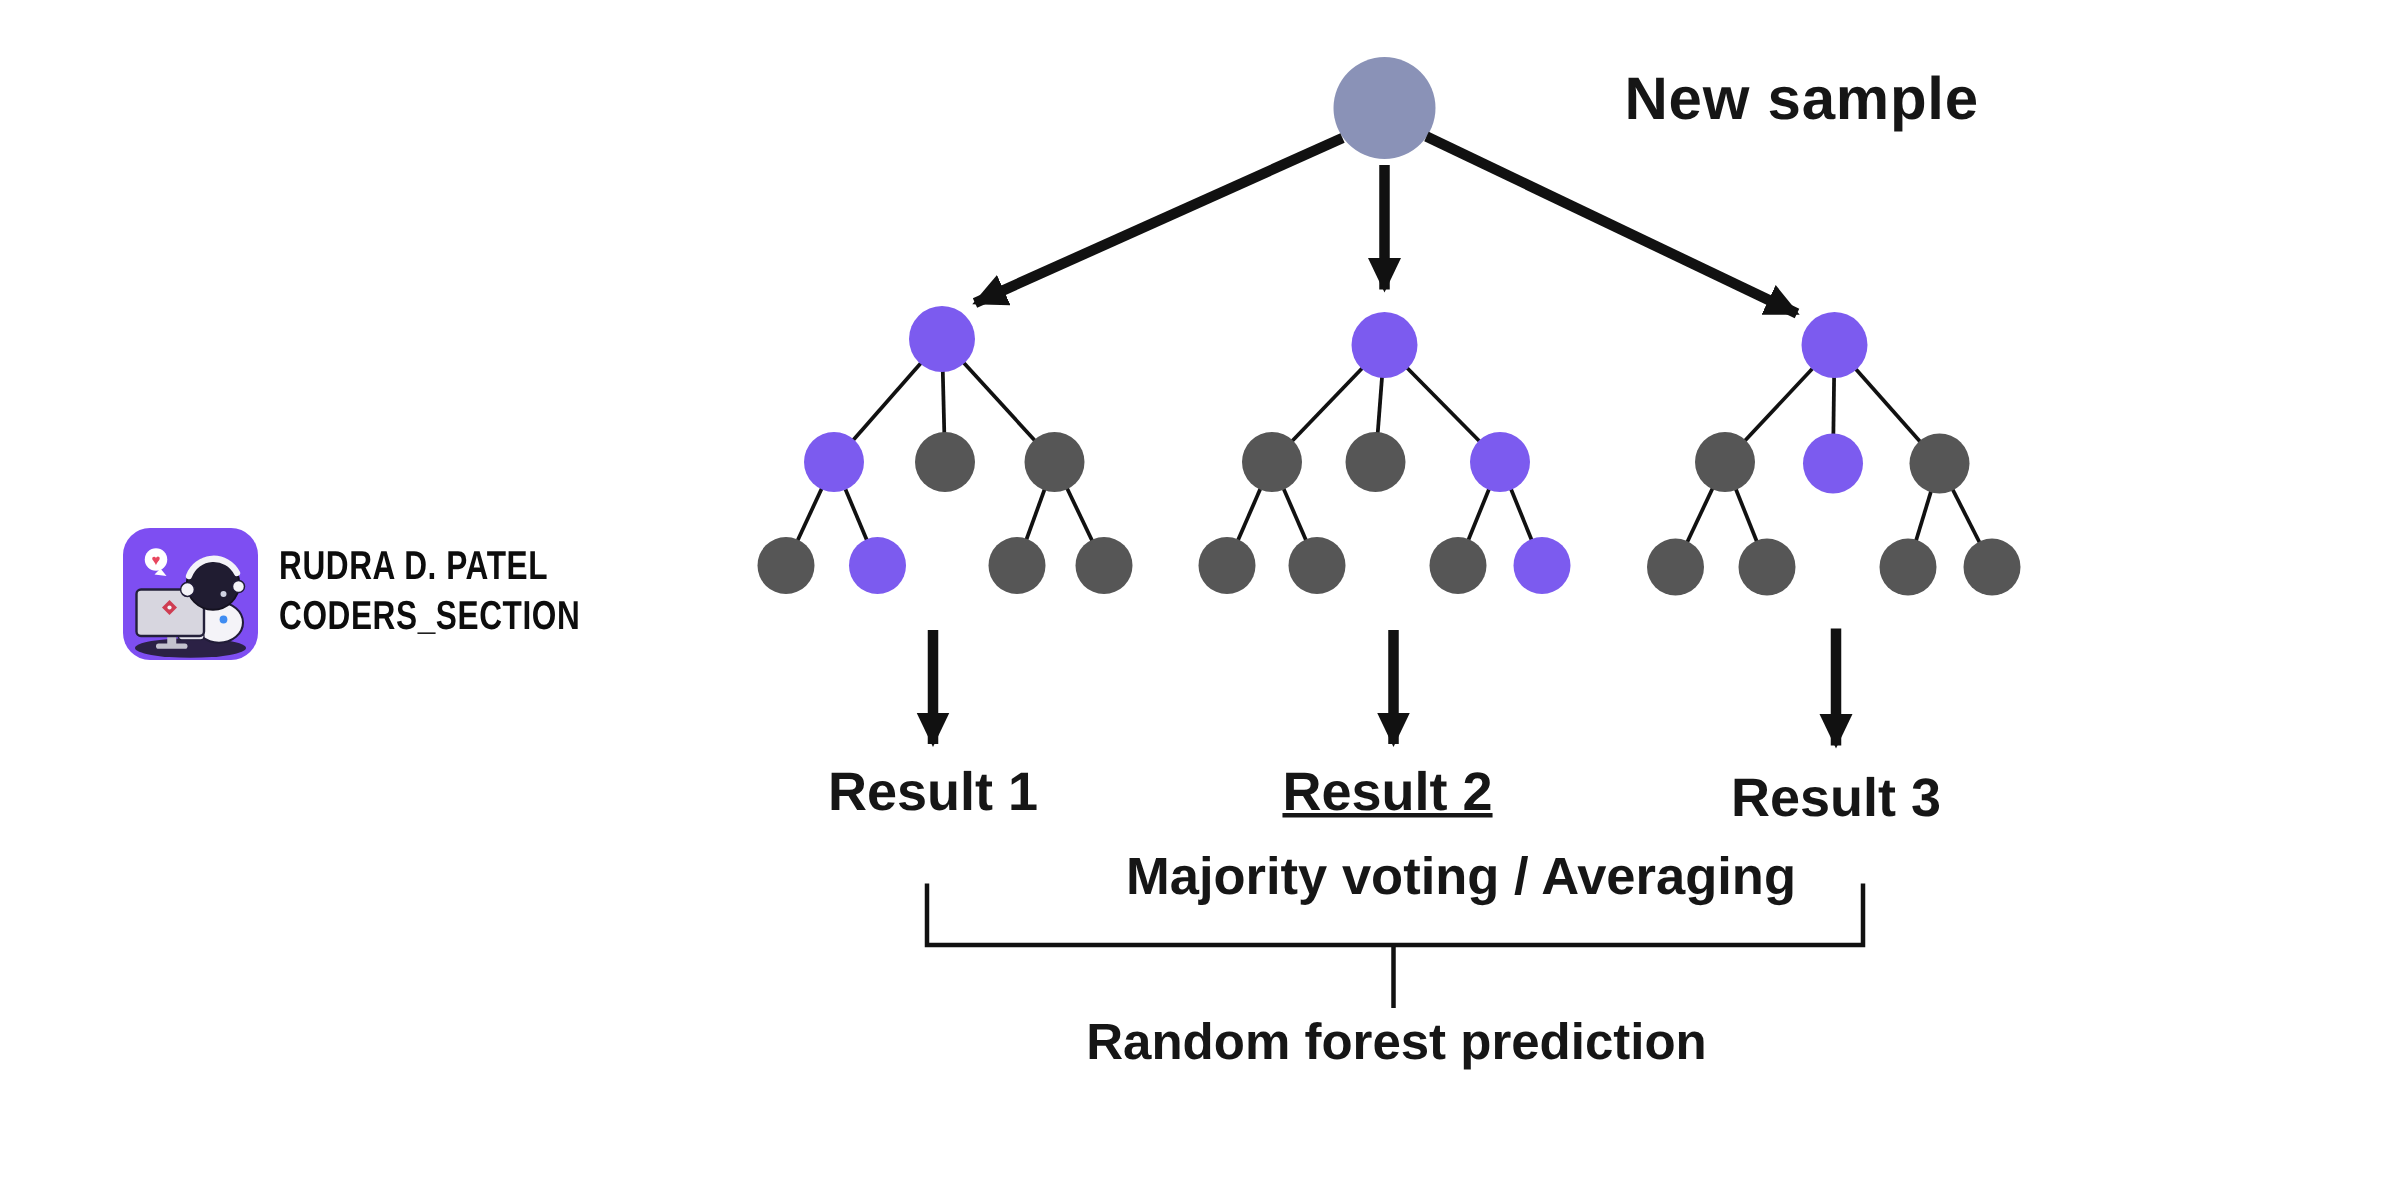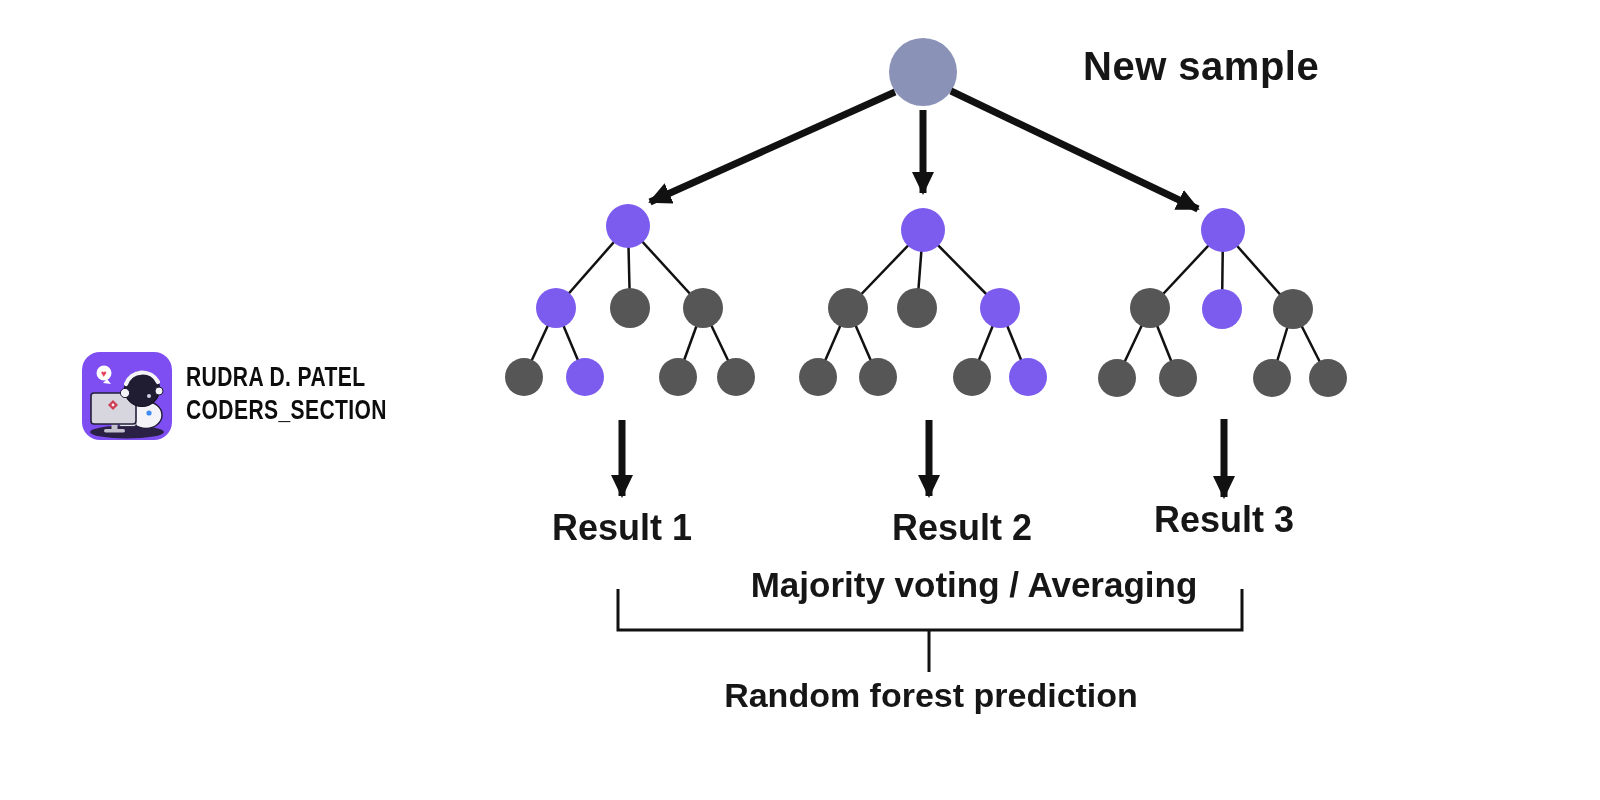--- a/index.html
+++ b/index.html
@@ -8,22 +8,22 @@
     font-family:"Liberation Sans",sans-serif;
   }
   #diagram{position:absolute;left:0;top:0;width:1600px;height:800px;}
   .lbl{
     position:absolute;font-weight:700;color:#161616;white-space:nowrap;
     font-family:"Liberation Sans",sans-serif;
   }
   #lbl-new-sample{left:1083px;top:44px;font-size:40px;letter-spacing:0.5px;}
   .result-lbl{top:507px;font-size:36px;transform:translateX(-50%);}
   #lbl-result-1{left:622px;}
-  #lbl-result-2{left:962px;}
-  #lbl-result-3{left:1224px;top:499px;}
+  #lbl-result-2{left:925px;text-decoration:underline;}
+  #lbl-result-3{left:1224px;top:511px;}
   #lbl-aggregation{left:930px;top:565px;font-size:35px;transform:translateX(-50%);margin-left:44px;}
   #lbl-final{left:931px;top:676px;font-size:34px;transform:translateX(-50%);text-align:right;}
   #logo{position:absolute;left:82px;top:352px;width:90px;height:88px;}
   #brand-text{
     position:absolute;left:186px;top:361px;font-size:27px;line-height:33px;
     font-weight:700;color:#0d0d0d;transform:scaleX(0.78);transform-origin:left top;
     letter-spacing:0.5px;white-space:nowrap;
   }
 </style>
 </head>

